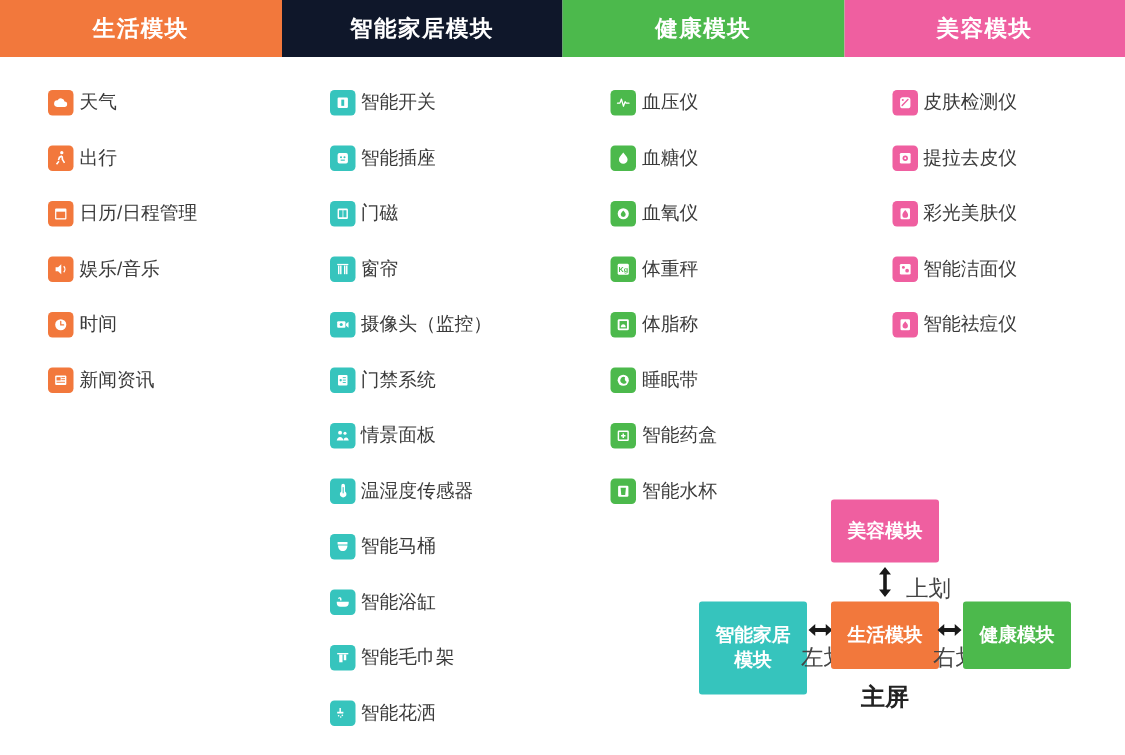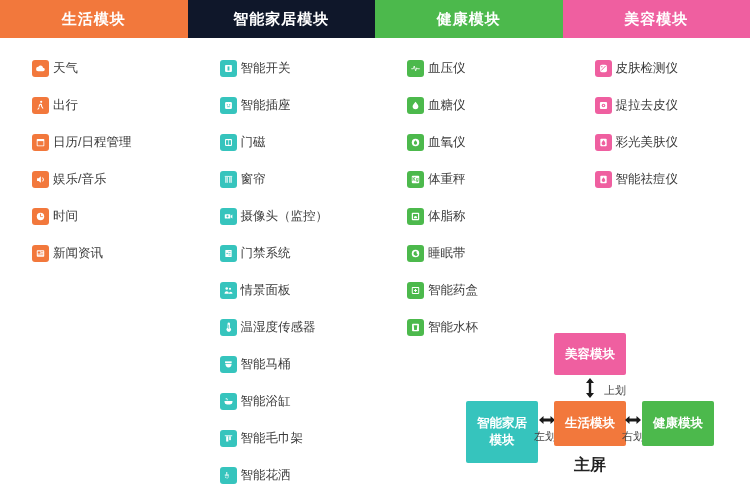--- a/index.html
+++ b/index.html
@@ -135,21 +135,21 @@
   .arrow-left {
     left: 86px; top: 79px;
     width: 18px; height: 16px;
   }
   .arrow-right {
     left: 172px; top: 79px;
     width: 18px; height: 16px;
   }
   .arrow-label {
     position: absolute;
-    font-size: 11px;
+    font-size: 15px;
     color: #444444;
     white-space: nowrap;
   }
   .lbl-up { left: 152px; top: 50px; }
   .lbl-left { left: 82px; top: 96px; text-align: right; }
   .lbl-right { left: 170px; top: 96px; text-align: center; }
   .main-screen {
     position: absolute;
     left: 96px;
     top: 122px;
@@ -468,20 +468,30 @@
           <svg width="11" height="11" viewBox="0 0 16 16">
               <rect class="ico-fill" x="3.4" y="2.6" width="9.2" height="10.8" rx="1.2"></rect>
               <path d="M8 4.4c1.8 2.2 2.8 3.6 2.8 4.8a2.8 2.8 0 0 1-5.6 0c0-1.2 1-2.6 2.8-4.8z" fill="#ef5fa0"></path>
             </svg>
         </span>
         <span class="label">彩光美肤仪</span>
       </div>
       <div class="item">
         <span class="ico c3">
           <svg width="11" height="11" viewBox="0 0 16 16">
+              <rect class="ico-fill" x="2.8" y="2.8" width="10.4" height="10.4" rx="1.4"></rect>
+              <circle cx="6.2" cy="6.2" r="1.4" fill="#ef5fa0"></circle>
+              <circle cx="9.8" cy="9.4" r="1.8" fill="#ef5fa0"></circle>
+            </svg>
+        </span>
+        <span class="label">智能洁面仪</span>
+      </div>
+      <div class="item">
+        <span class="ico c3">
+          <svg width="11" height="11" viewBox="0 0 16 16">
               <rect class="ico-fill" x="3.4" y="2.6" width="9.2" height="10.8" rx="1.2"></rect>
               <path d="M8 4.6c1.6 2 2.6 3.2 2.6 4.4a2.6 2.6 0 0 1-5.2 0c0-1.2 1-2.4 2.6-4.4z" fill="#ef5fa0"></path>
             </svg>
         </span>
         <span class="label">智能祛痘仪</span>
       </div>
     </div>
   </div>
 
   <div class="nav-diagram">

